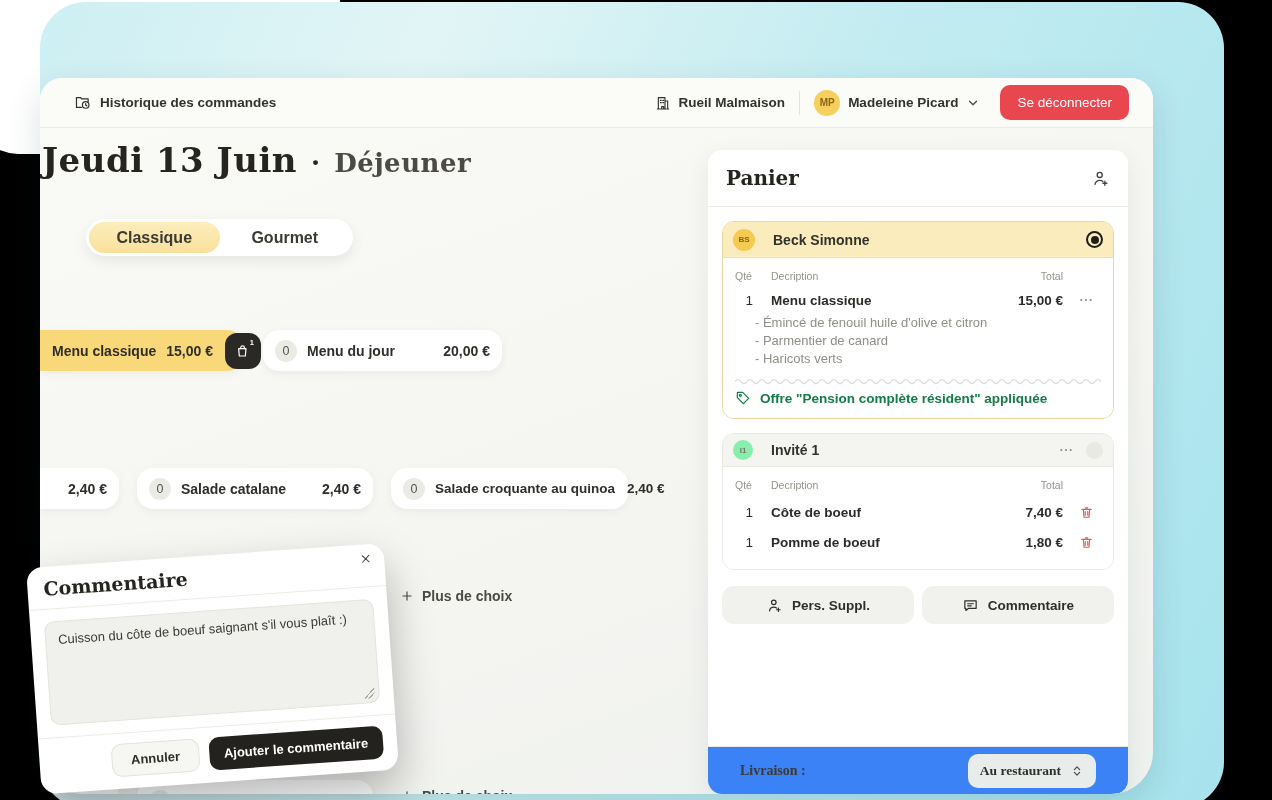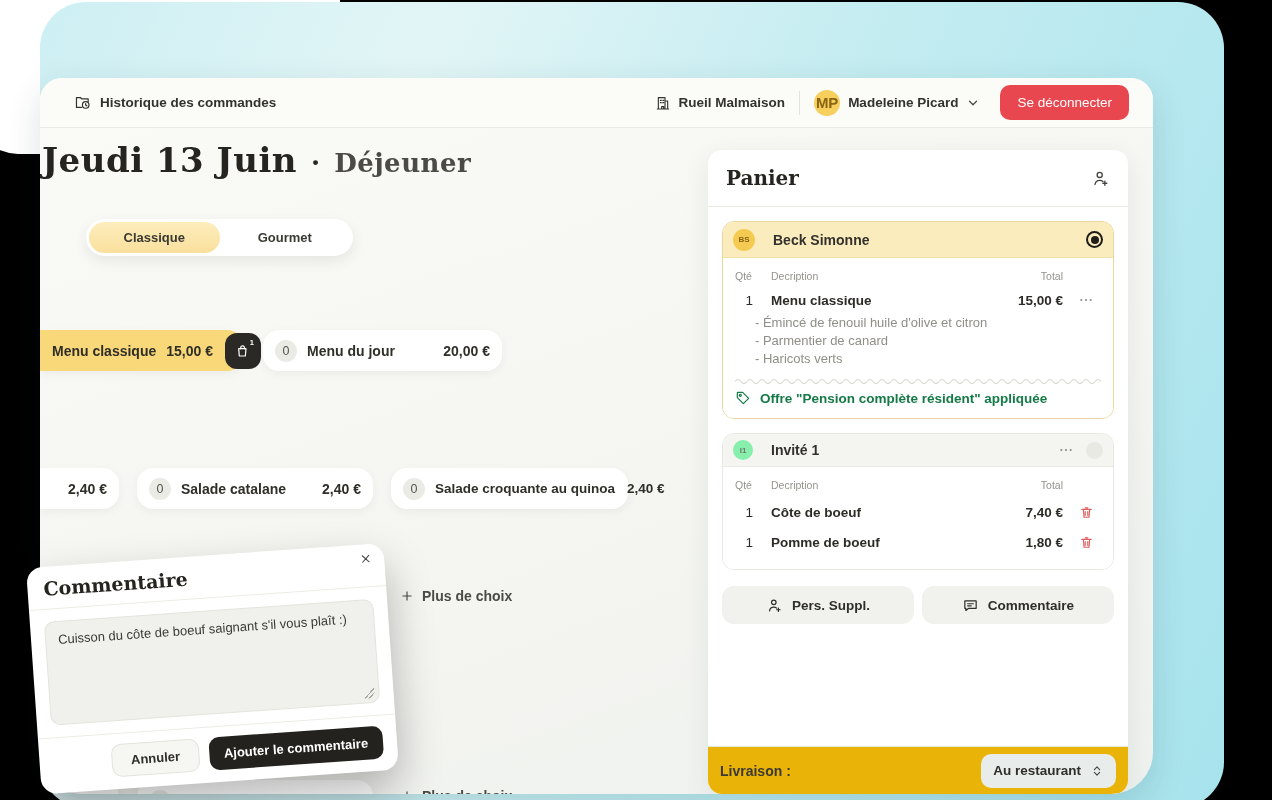--- a/index.html
+++ b/index.html
@@ -22,36 +22,36 @@
 
   
   .topbar { position:absolute; left:0; top:0; right:0; height:50px; background:#fbfbf8;
     border-bottom:1px solid #ebebe5; display:flex; align-items:center; padding:0 24px 0 34px; }
   .topbar .hist { display:flex; align-items:center; gap:9px; font-size:13.5px; font-weight:600; color:#33322d; cursor:pointer; }
   .topbar .right { margin-left:auto; display:flex; align-items:center; gap:14px; }
   .loc { display:flex; align-items:center; gap:8px; font-size:13.5px; font-weight:600; color:#33322d; }
   .vdiv { width:1px; height:24px; background:#e3e3dd; }
   .userchip { display:flex; align-items:center; gap:8px; cursor:pointer; }
   .avatar { width:26px; height:26px; border-radius:50%; background:#f6cf5d; color:#8a6514;
-    font-size:15px; font-weight:700; display:flex; align-items:center; justify-content:center; }
+    font-size:10px; font-weight:700; display:flex; align-items:center; justify-content:center; }
   .username { font-size:13.5px; font-weight:600; color:#33322d; }
   .logout { margin-left:6px; background:#e8474f; color:#fff; border:none; border-radius:10px;
     height:35px; padding:0 17px; font-size:13.5px; font-family:inherit; cursor:pointer; }
 
   
   .heading { position:absolute; left:2px; top:62px; display:flex; align-items:baseline; gap:14px; }
   .heading .date { font-size:34px; font-weight:700; color:#26241f; letter-spacing:.5px; }
   .heading .dot { font-size:26px; font-weight:700; color:#26241f; }
   .heading .meal { font-size:26px; font-weight:700; color:#4b4a44; letter-spacing:.5px; }
 
   
   .tabs { position:absolute; left:46px; top:141px; width:267px; height:37px; background:#fff;
     border-radius:19px; box-shadow:0 5px 14px rgba(0,0,0,.08); display:flex; padding:3px; }
   .tab { flex:1; border-radius:16px; display:flex; align-items:center; justify-content:center;
-    font-size:13px; font-weight:600; color:#3a3a33; cursor:pointer; }
+    font-size:16px; font-weight:600; color:#3a3a33; cursor:pointer; }
   .tab.active { background:linear-gradient(180deg,#fdeebd,#f9df9c); }
 
   
   .mcard { position:absolute; height:41px; background:#fff; border-radius:16px;
     box-shadow:0 3px 10px rgba(20,40,45,.05); display:flex; align-items:center; gap:10px;
     padding:0 12px; font-size:14px; color:#2f2e29; }
   .qtybadge { width:22px; height:22px; border-radius:50%; background:#ebebe6; color:#55544e;
     font-size:12.5px; display:flex; align-items:center; justify-content:center; flex:0 0 auto; }
   .mcard .name { font-weight:600; white-space:nowrap; }
   .mcard .price { margin-left:auto; font-weight:600; white-space:nowrap; }
@@ -114,22 +114,22 @@
   .wavy { display:block; margin:8px 0 2px; }
   .offer { display:flex; align-items:center; gap:9px; margin-top:6px; font-size:13.5px;
     font-weight:600; color:#157a47; }
 
   .actions { display:flex; gap:8px; margin:16px 14px 0; }
   .actbtn { flex:1; height:38px; border:none; border-radius:12px; background:#f1f1ed; cursor:pointer;
     display:flex; align-items:center; justify-content:center; gap:9px; font-size:13.5px;
     font-weight:600; color:#2f2e29; font-family:inherit; }
 
   .panel-footer { position:absolute; left:0; right:0; bottom:0; height:48px;
-    border-top:1px solid #e8e8e2; background:#eab308; border-radius:0 0 14px 14px;
-    display:flex; align-items:center; padding:0 12px; }
+    border-top:1px solid #e8e8e2; background:#3b82f6; border-radius:0 0 14px 14px;
+    display:flex; align-items:center; padding:0 32px;font-family:Liberation Serif, serif; }
   .panel-footer .flabel { font-size:14px; font-weight:600; color:#3b3a35; }
   .select { margin-left:auto; height:34px; background:#e8ecea; border-radius:10px; border:none;
     display:flex; align-items:center; gap:9px; padding:0 12px; font-size:13.5px; font-weight:600;
     color:#2f2e29; cursor:pointer; font-family:inherit; }
 
   
   .modal { position:absolute; left:26px; top:568px; width:358px; background:#fff; border-radius:16px;
     box-shadow:0 20px 44px rgba(0,0,0,.28); transform:rotate(-4deg); transform-origin:0 0; z-index:30; }
   .modal-head { position:relative; padding:11px 16px 9px; border-bottom:1px solid #ededе8;
     border-bottom:1px solid #ecece6; }

